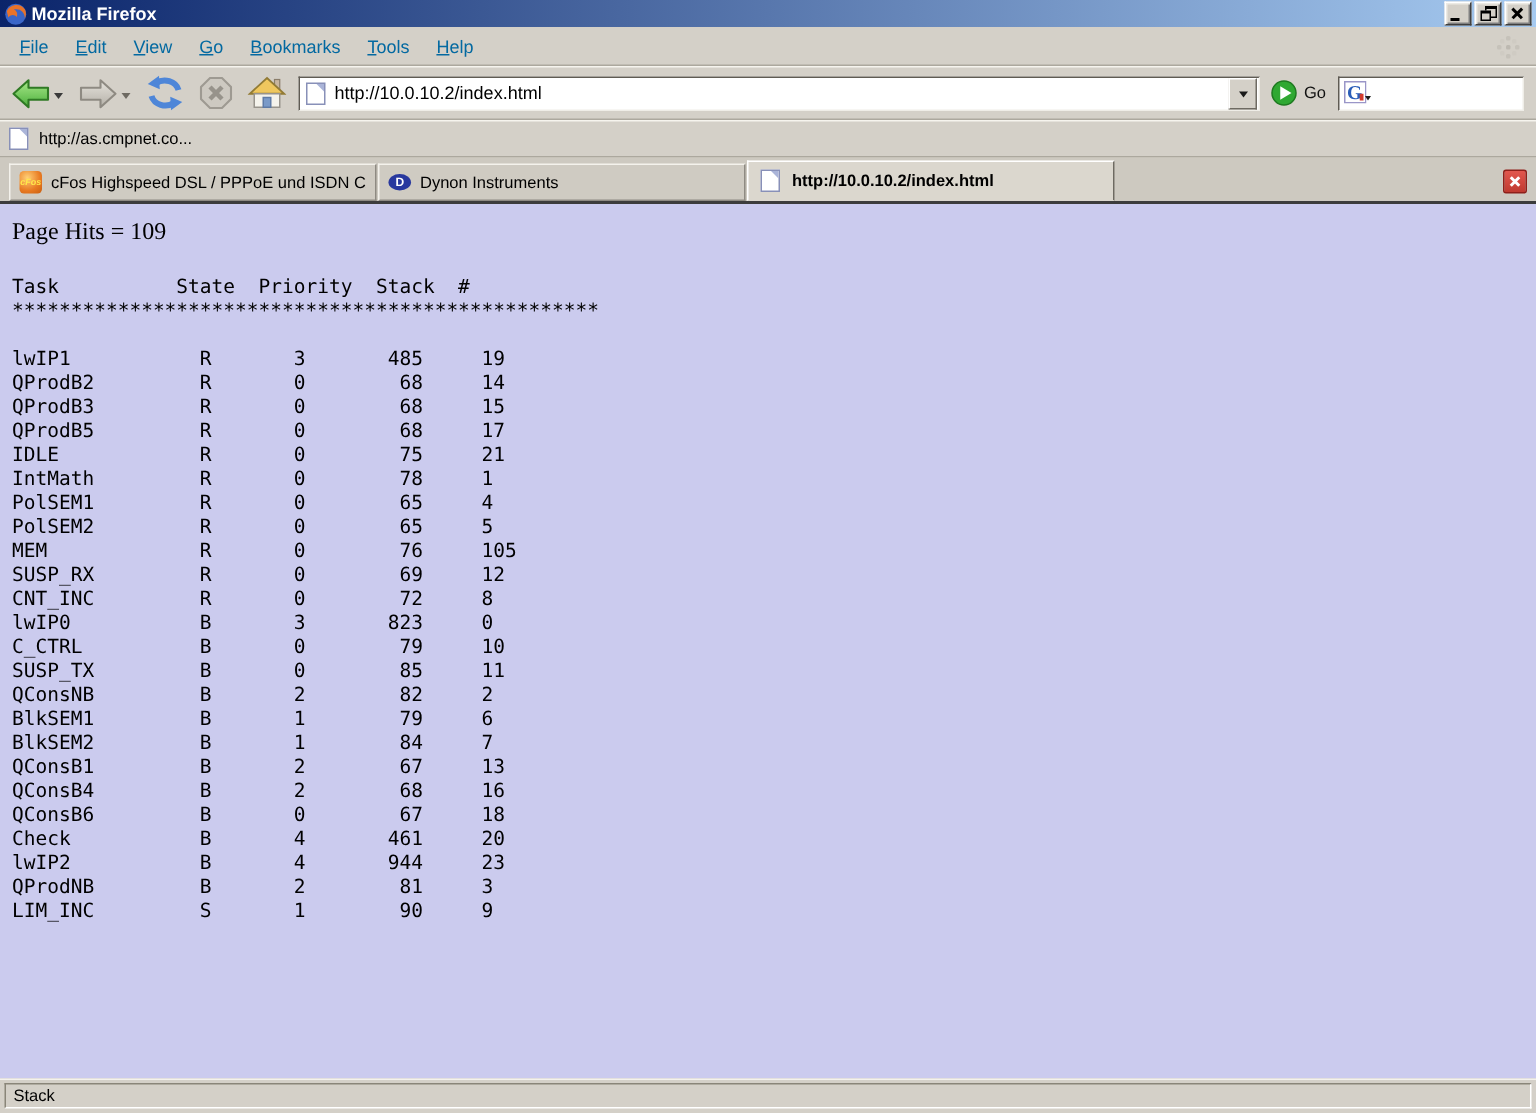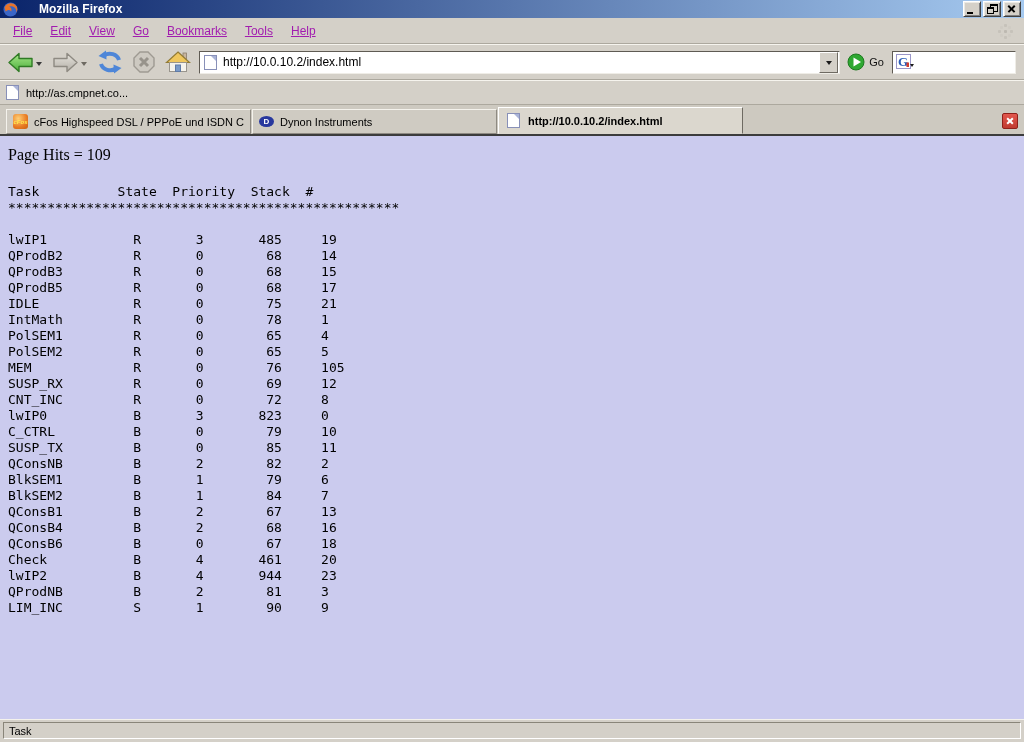--- a/index.html
+++ b/index.html
@@ -2,36 +2,36 @@
 <html style="--titlebar-left: #0A246A; --titlebar-right: #A6CAF0; --chrome-bg: #D4D0C8; --content-bg: #CBCBEE; --close-tab-red: #C03A30; --close-tab-red-light: #E2574E;"><head>
 <meta charset="utf-8">
 <style>
   html,body{margin:0;padding:0;}
   body{width:1024px;height:742px;overflow:hidden;font-family:"Liberation Sans",sans-serif;background:#D4D0C8;}
   .window{width:1024px;height:742px;display:flex;flex-direction:column;}
 
   
   .titlebar{height:18px;flex:none;display:flex;align-items:center;padding:0 3px;
     background:linear-gradient(90deg,var(--titlebar-left,#0A246A),var(--titlebar-right,#A6CAF0));}
-  .titlebar .title{color:#fff;font-weight:bold;font-size:12px;margin-left:21px;white-space:nowrap;}
+  .titlebar .title{color:#fff;font-weight:bold;font-size:12px;margin-left:3px;white-space:nowrap;}
   .win-controls{margin-left:auto;display:flex;gap:2px;}
   .win-btn{width:16px;height:14px;background:var(--chrome-bg,#D4D0C8);border:1px solid;position:relative;
     border-color:#FFFFFF #404040 #404040 #FFFFFF;box-shadow:inset 1px 1px 0 #ECEAE4,inset -1px -1px 0 #808080;}
   .win-btn.minimize::after{content:"";position:absolute;left:3px;bottom:2px;width:6px;height:2px;background:#000;}
   .win-btn.restore::before{content:"";position:absolute;left:6px;top:2px;width:6px;height:5px;border:1px solid #000;border-top-width:2px;background:var(--chrome-bg,#D4D0C8);}
   .win-btn.restore::after{content:"";position:absolute;left:3px;top:5px;width:5px;height:4px;border:1px solid #000;border-top-width:2px;background:var(--chrome-bg,#D4D0C8);}
   .win-btn.close::before,.win-btn.close::after{content:"";position:absolute;left:3px;top:5.5px;width:9px;height:1.8px;background:#000;}
   .win-btn.close::before{transform:rotate(45deg);}
   .win-btn.close::after{transform:rotate(-45deg);}
 
   
   .menubar{height:26px;flex:none;box-sizing:border-box;background:var(--chrome-bg,#D4D0C8);display:flex;align-items:center;
     padding:0 4px;border-bottom:1px solid #ACA89E;}
   .menu-items{display:flex;align-items:center;}
-  .menu-item{font-size:12px;padding:3px 9px;color:#a21caf;cursor:default;text-decoration:underline;}
+  .menu-item{font-size:12px;padding:3px 9px;color:#0369a1;cursor:default;}
   .throbber{position:relative;width:18px;height:18px;margin-left:auto;margin-right:6px;}
   .throbber::after{content:"";position:absolute;left:8px;top:8px;width:3px;height:3px;border-radius:1px;background:#BDB9B1;
     box-shadow:0 -6px #C6C2BA,0 6px #C6C2BA,-6px 0 #C6C2BA,6px 0 #C6C2BA,-4px -4px #CFCBC3,4px -4px #CFCBC3,-4px 4px #CFCBC3,4px 4px #CFCBC3;}
 
   
   .navbar{height:36px;flex:none;box-sizing:border-box;background:var(--chrome-bg,#D4D0C8);display:flex;align-items:center;
     padding:0 6px;border-top:1px solid #F6F4EE;border-bottom:1px solid #ACA89E;}
   .nav-group{display:flex;align-items:center;}
   .nav-btn{display:flex;align-items:center;padding:1px;}
   .dd{width:0;height:0;border:3.5px solid transparent;border-top:4px solid #3A3A3A;margin:7px 2px 0 1px;}
@@ -259,17 +259,17 @@
 QConsB4         B       2        68     16
 QConsB6         B       0        67     18
 Check           B       4       461     20
 lwIP2           B       4       944     23
 QProdNB         B       2        81     3
 LIM_INC         S       1        90     9</pre>
   </div>
 
   <div class="statusbar">
     <div class="status-field">
-      <span>Task</span>
+      <span>Stack</span>
     </div>
   </div>
 
 </div>
 
 </body></html>

